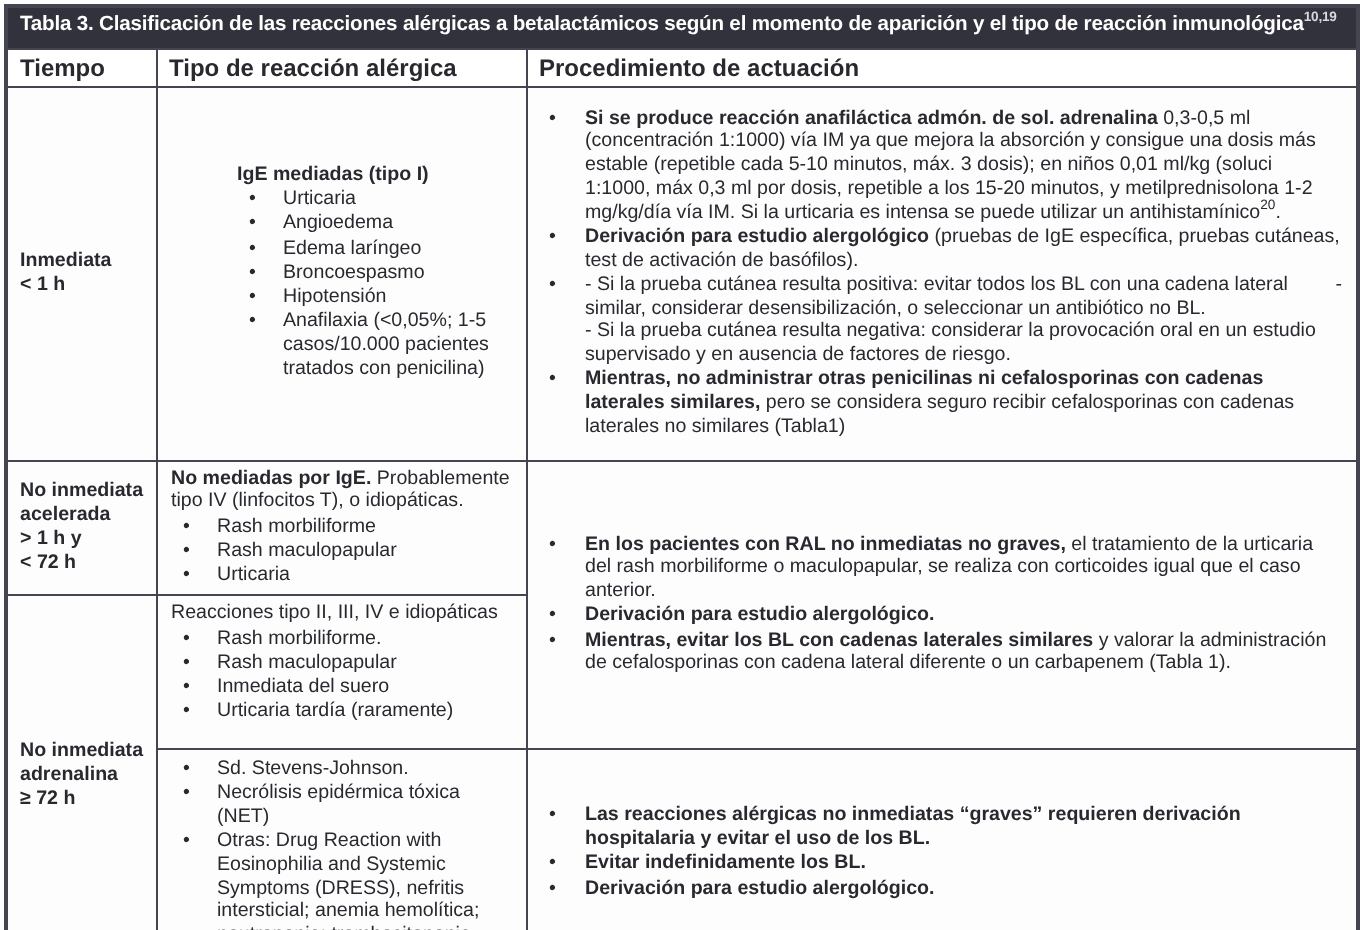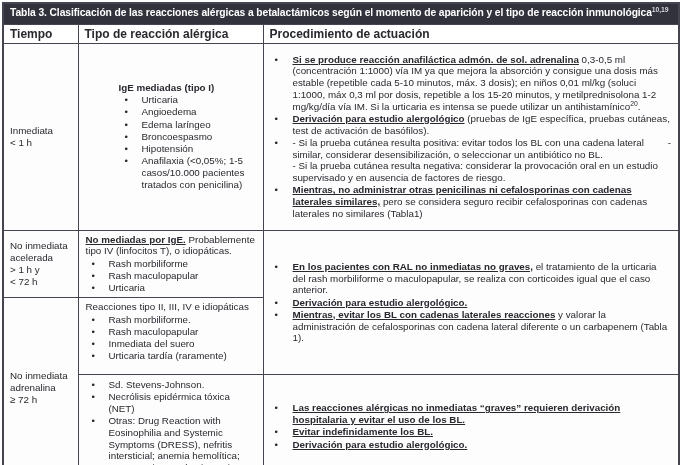--- a/index.html
+++ b/index.html
@@ -23,26 +23,26 @@
   .title-cell {
     background:#32323d; color:#ffffff; font-weight:bold; font-size:10.3px;
     padding:3px 6px; white-space:nowrap; overflow:hidden; letter-spacing:-0.1px;
   }
   .title-cell sup { color:#d8d8de; }
   th {
     font-size:12px; font-weight:bold; text-align:left;
     padding:2px 5px 2px 6px; background:#ffffff; color:#28282f;
   }
   td { font-size:9.8px; line-height:1.2; vertical-align:top; }
-  .t-cell { font-weight:normal; vertical-align:middle; padding:2px 2px 2px 6px; }
+  .t-cell { font-weight:bold; vertical-align:middle; padding:2px 2px 2px 6px; }
   .tipo-cell { padding:3px 4px 3px 7px; }
   .tipo-cell.mid { vertical-align:middle;padding-left:40px; }
   .proc-cell { vertical-align:middle; padding:3px 7px 3px 8px; }
   .h { font-weight:bold; }
-  .bd { font-weight:bold;text-decoration:underline; }
+  .bd { font-weight:bold; }
   .li { display:flex; align-items:flex-start; margin:0.5px 0; }
   .tipo-cell .li { margin-left:3px; }
   .tipo-cell .blt { flex:0 0 17px; }
   .proc-cell .blt { flex:0 0 18px; }
   .blt { text-align:left; padding-left:3px; }
   .btxt { flex:1 1 auto; }
   .line { display:block; }
   .fr { float:right; }
   sup { font-size:6.8px; vertical-align:super; line-height:0; }
 </style>
@@ -151,21 +151,21 @@
         <div class="li">
           <span class="blt">•</span>
           <span class="btxt"><b class="bd">En los pacientes con RAL no inmediatas no graves,</b><span> el tratamiento de la urticaria del rash morbiliforme o maculopapular, se realiza con corticoides igual que el caso anterior.</span></span>
         </div>
         <div class="li">
           <span class="blt">•</span>
           <span class="btxt"><b class="bd">Derivación para estudio alergológico.</b></span>
         </div>
         <div class="li">
           <span class="blt">•</span>
-          <span class="btxt"><b class="bd">Mientras, evitar los BL con cadenas laterales reacciones</b><span> y valorar la administración de cefalosporinas con cadena lateral diferente o un carbapenem (Tabla 1).</span></span>
+          <span class="btxt"><b class="bd">Mientras, evitar los BL con cadenas laterales similares</b><span> y valorar la administración de cefalosporinas con cadena lateral diferente o un carbapenem (Tabla 1).</span></span>
         </div>
       </td>
     </tr>
 
     <tr class="r3a">
       <td class="t-cell" rowspan="2">
         <div>No inmediata</div>
         <div>adrenalina</div>
         <div>≥ 72 h</div>
       </td>

